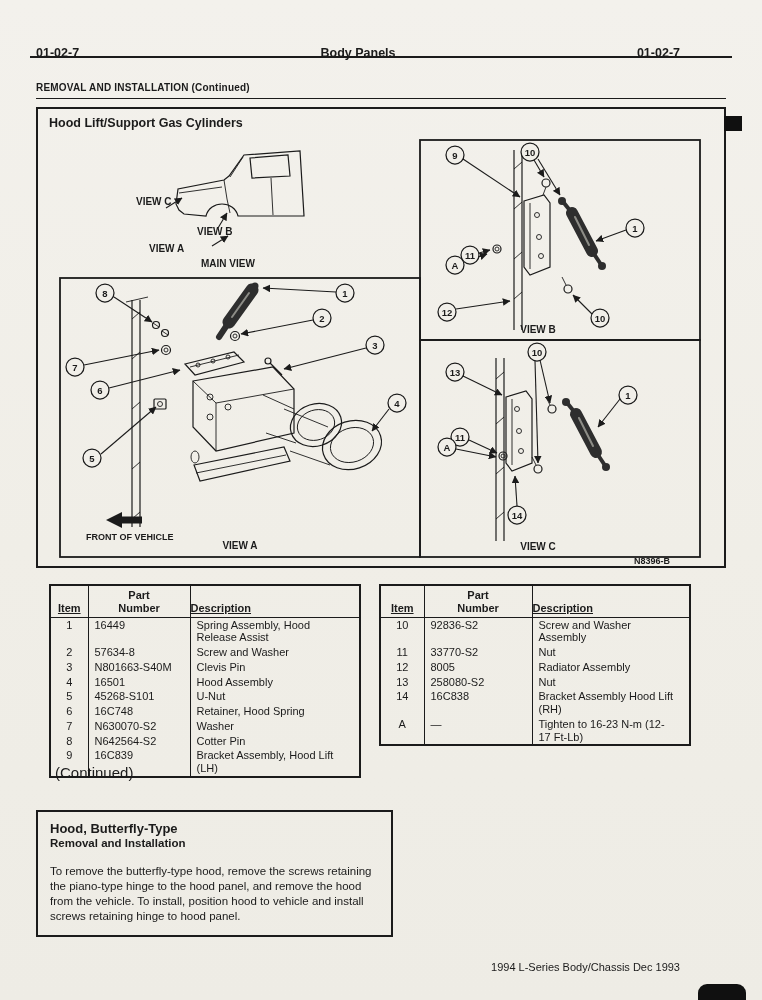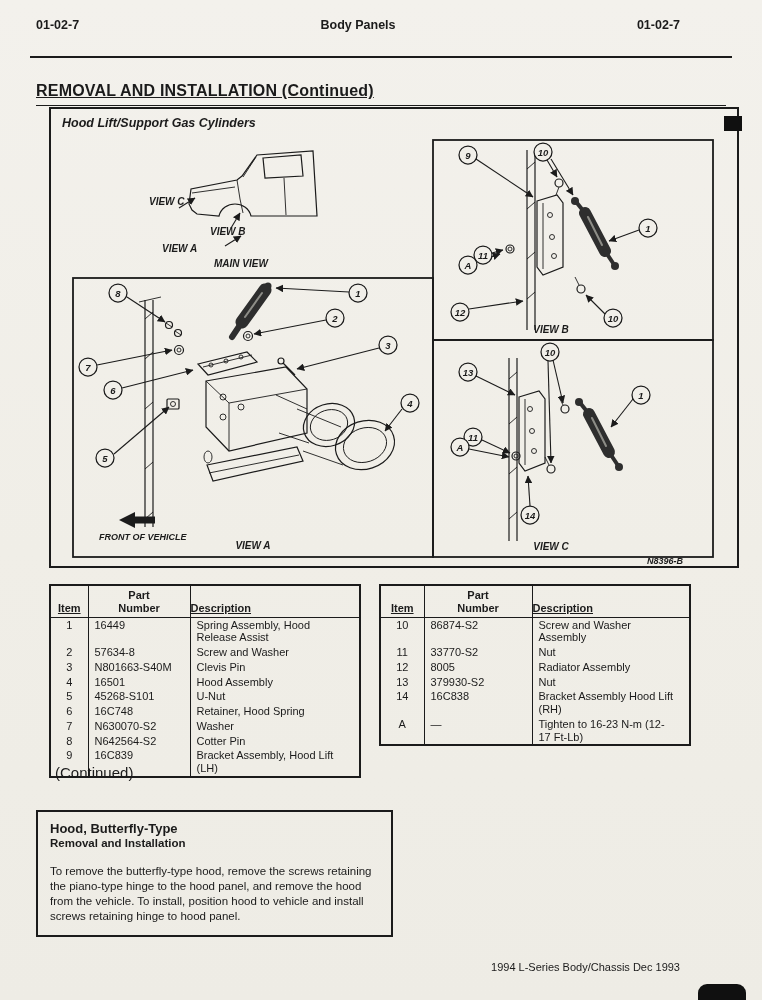--- a/index.html
+++ b/index.html
@@ -2,29 +2,29 @@
 <html><head>
 <meta charset="utf-8">
 <style>
   html,body { margin:0; padding:0; background:#9a9a9a; }
   .page {
     position:relative; width:762px; height:1000px;
     background:linear-gradient(180deg,#f3f1ec 0%, #f0eee7 55%, #eeece5 100%);
     font-family:"Liberation Sans", sans-serif; color:#1b1b1b; overflow:hidden;
   }
   
-  .hdr { position:absolute; top:18px; left:36px; right:82px; display:flex;
+  .hdr { position:absolute; top:46px; left:36px; right:82px; display:flex;
          justify-content:space-between; font-weight:bold; font-size:12.5px; }
   .hdr-rule { position:absolute; top:56px; left:30px; right:30px; border-top:2.2px solid #1b1b1b; }
   .section-heading { position:absolute; top:82px; left:36px; width:690px; box-sizing:border-box;
-         font-weight:bold; font-size:16px; letter-spacing:.2px;
-         border-bottom:1.8px solid #1b1b1b; padding-bottom:5px;text-decoration:underline; }
+         font-weight:bold; font-size:10px; letter-spacing:.2px;
+         border-bottom:1.8px solid #1b1b1b; padding-bottom:5px; }
   
-  .figure-box { position:absolute; left:49px; top:107px; width:686px; height:457px;
-         border:2px solid #1b1b1b;font-style:italic; }
+  .figure-box { position:absolute; left:36px; top:107px; width:686px; height:457px;
+         border:2px solid #1b1b1b; }
   .figure-title { position:absolute; left:11px; top:7px; font-weight:bold; font-size:12.5px; }
   svg.fig { position:absolute; left:0; top:0; }
   .fig text { font-family:"Liberation Sans", sans-serif; fill:#1b1b1b; }
   .ln   { fill:none; stroke:#1b1b1b; stroke-width:1.2; }
   .thin { stroke-width:0.9; }
   .vbox { fill:none; stroke:#1b1b1b; stroke-width:1.8; }
   .ld   { fill:none; stroke:#1b1b1b; stroke-width:1.1; marker-end:url(#arr); }
   .lbl  { font-size:10px; font-weight:bold; }
   .lbl-s{ font-size:9px;  font-weight:bold; }
   .co circle { fill:#f1efe9; stroke:#1b1b1b; stroke-width:1.25; }
@@ -415,36 +415,36 @@
     <thead>
       <tr>
         <th>Item</th>
         <th><span class="part-head">Part Number</span></th>
         <th class="h-desc">Description</th>
       </tr>
     </thead>
     <tbody>
       <tr>
           <td class="item">10</td>
-          <td>86874-S2</td>
+          <td>92836-S2</td>
           <td class="desc">Screw and Washer Assembly</td>
         </tr>
       <tr>
           <td class="item">11</td>
           <td>33770-S2</td>
           <td class="desc">Nut</td>
         </tr>
       <tr>
           <td class="item">12</td>
           <td>8005</td>
           <td class="desc">Radiator Assembly</td>
         </tr>
       <tr>
           <td class="item">13</td>
-          <td>379930-S2</td>
+          <td>258080-S2</td>
           <td class="desc">Nut</td>
         </tr>
       <tr>
           <td class="item">14</td>
           <td>16C838</td>
           <td class="desc">Bracket Assembly Hood Lift (RH)</td>
         </tr>
       <tr>
           <td class="item">A</td>
           <td>—</td>

